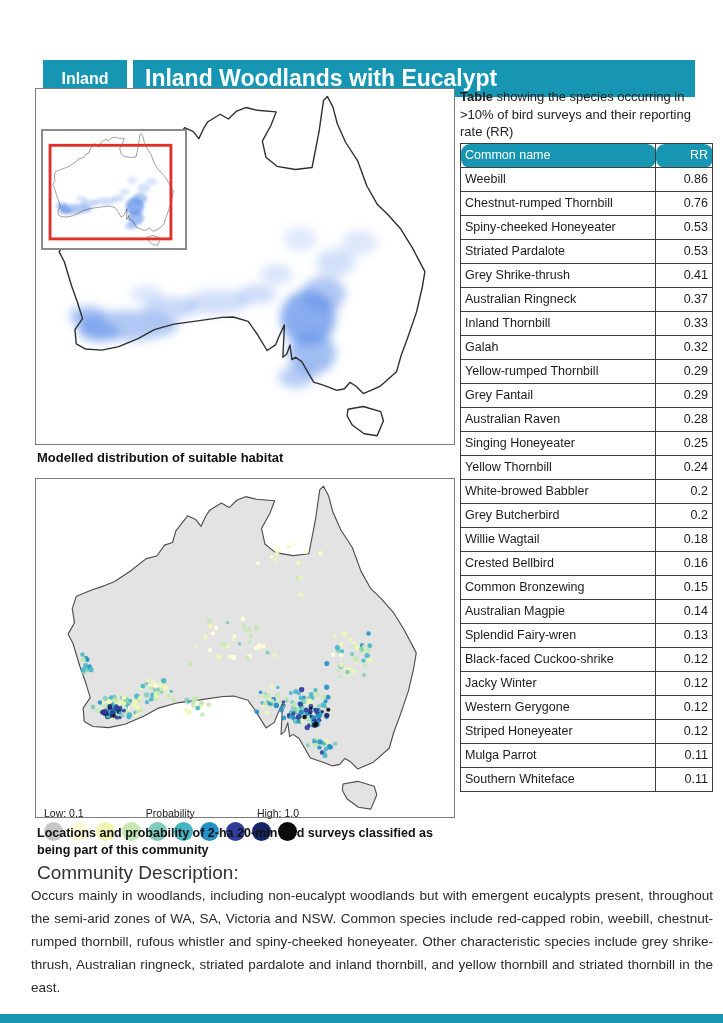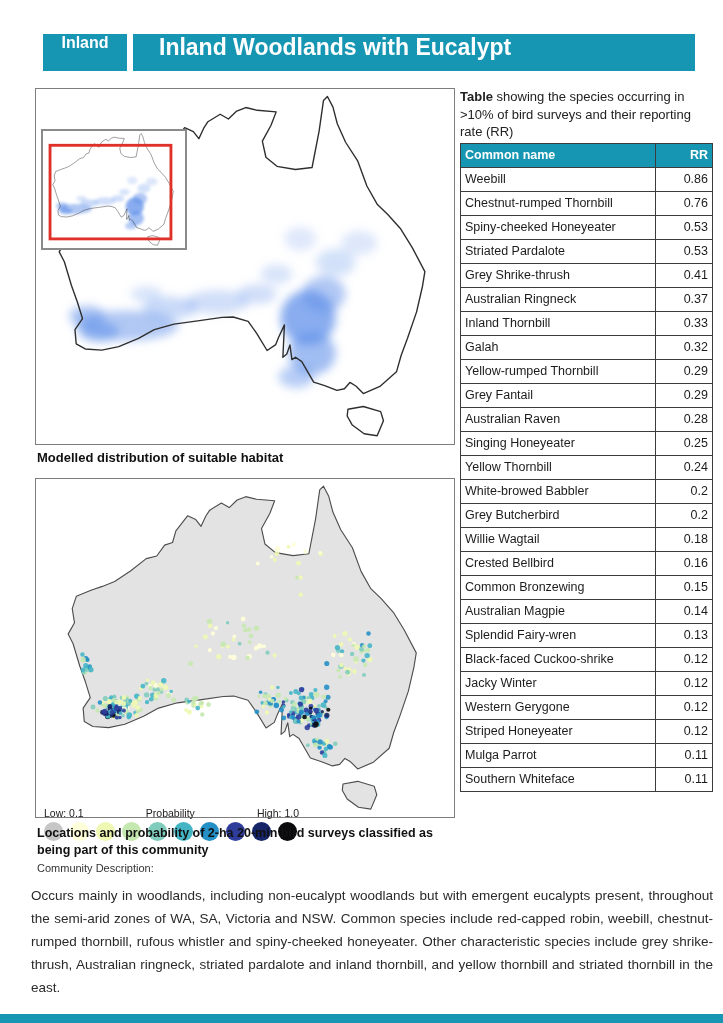--- a/index.html
+++ b/index.html
@@ -1,51 +1,51 @@
 <!DOCTYPE html>
 <html><head>
 <meta charset="utf-8">
 <style>
   html,body{margin:0;padding:0;background:#ffffff;}
   #page{position:relative;width:723px;height:1023px;background:#ffffff;overflow:hidden;
         font-family:"Liberation Sans","DejaVu Sans",sans-serif;color:#1f1f1f;}
   .abs{position:absolute;}
 
   
-  .hdr-box{background:#1696b2;color:#ffffff;display:flex;border-radius:0;}
+  .hdr-box{background:#1696b2;color:#ffffff;display:flex;align-items:center;border-radius:0;margin-top:26px;}
   .hdr-tag{left:43px;top:34px;width:84px;height:37px;justify-content:center;font-weight:bold;font-size:16px;}
-  .hdr-title{left:133px;top:34px;width:562px;height:37px;padding-left:26px;font-weight:bold;font-size:23px;box-sizing:border-box;}
+  .hdr-title{left:133px;top:34px;width:562px;height:37px;padding-left:12px;font-weight:bold;font-size:23px;box-sizing:border-box;}
 
   
   .map-box{border:1.5px solid #7d7d7d;background:#ffffff;box-sizing:border-box;}
   #map1{left:35px;top:88px;width:420px;height:357px;}
   #map2{left:35px;top:478px;width:420px;height:340px;}
   #map1 svg,#map2 svg,#inset svg{position:absolute;left:0;top:0;width:100%;height:100%;}
   #inset{position:absolute;left:5px;top:40px;width:142px;height:117px;border:2px solid #8a8a8a;background:#ffffff;}
   .coast-line{fill:none;stroke:#2e2e2e;stroke-width:0.35;stroke-linejoin:round;}
   .coast-fill{fill:#e3e3e3;stroke:#4d4d4d;stroke-width:0.3;stroke-linejoin:round;}
 
   
   #legend{position:absolute;left:8px;top:283px;width:255px;}
   .legend-labels{display:flex;justify-content:space-between;font-size:10.5px;color:#222;margin-bottom:3px;margin-top:45px;}
   .legend-swatches{display:flex;gap:7px;}
   .swatch{width:19px;height:19px;border-radius:50%;}
 
   
   #cap1{left:37px;top:450px;width:420px;font-size:13px;font-weight:bold;color:#111;}
   #cap2{left:37px;top:825px;width:428px;font-size:12.5px;font-weight:bold;line-height:1.35;color:#111;}
-  #desc-label{left:37px;top:862px;font-size:11px;color:#333;text-align:center;}
+  #desc-label{left:37px;top:862px;font-size:19px;color:#333;text-align:center;}
   #desc{left:31px;top:884px;width:682px;font-size:13.5px;line-height:23px;text-align:justify;color:#2a2a2a;}
 
   
   #table-caption{left:460px;top:88px;width:253px;font-size:13px;line-height:17.5px;color:#222;}
   #table-caption b{font-weight:bold;}
   #species-table{left:460px;top:143px;width:253px;border-collapse:collapse;font-size:12.5px;}
   #species-table th,#species-table td{border:1px solid #3c3c3c;line-height:17px;padding:3px 4px;}
-  #species-table th{background:#1696b2;color:#ffffff;font-weight:bold;text-align:left;}
+  #species-table th{background:#1696b2;color:#ffffff;font-weight:normal;text-align:left;border-radius:9px;}
   #species-table th.rr,#species-table td.rr{text-align:right;width:48px;}
   #species-table td{background:#ffffff;color:#1c1c1c;}
 
   .footer-bar{left:0;bottom:0;width:723px;height:9px;background:#1696b2;}
 </style>
 </head>
 <body>
 
 <svg width="0" height="0" style="position:absolute" aria-hidden="true">
   <defs>

